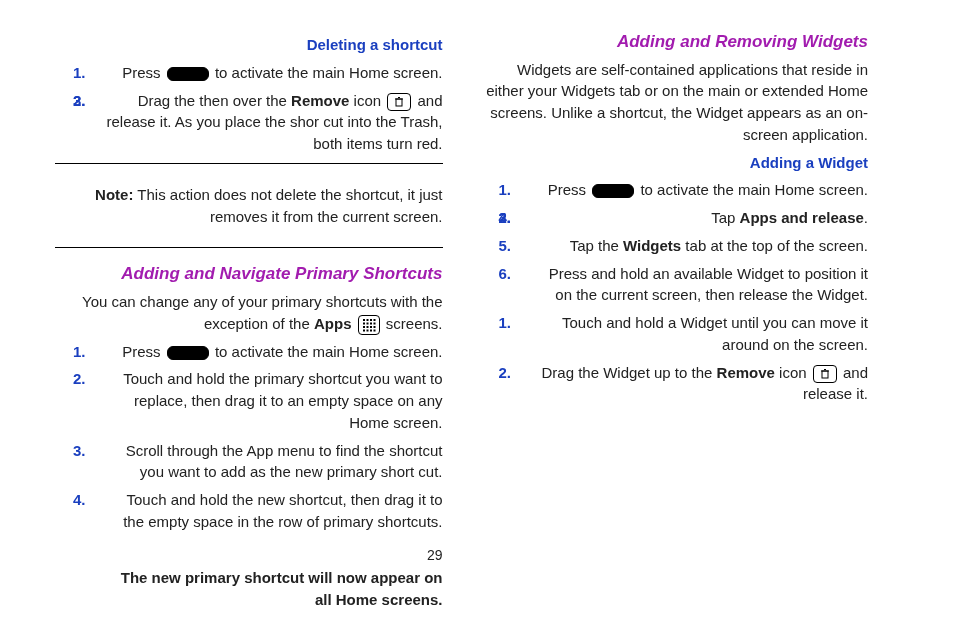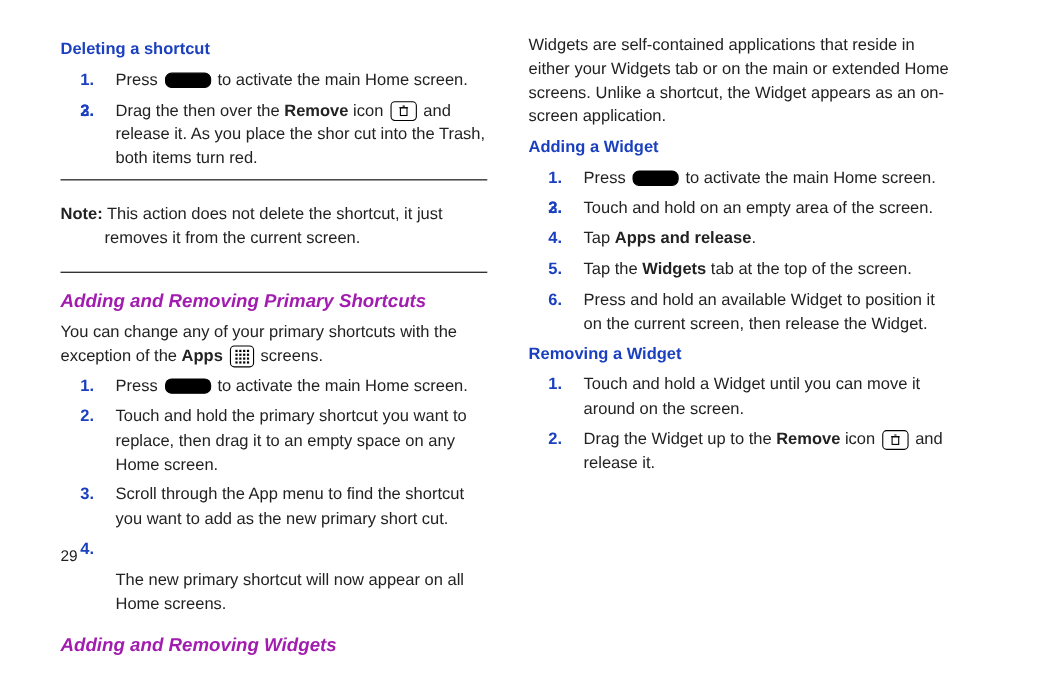--- a/index.html
+++ b/index.html
@@ -14,20 +14,21 @@
   .page {
     box-sizing: border-box;
     width: 908px;
     height: 636px;
     padding: 30px 40px 20px 55px;
     column-count: 2;
     column-gap: 38px;
     column-fill: auto;
     font-size: 15px;
     line-height: 1.45;
+    text-align: right;
   }
   .h4 {
     color: #1a3fbf;
     font-weight: bold;
     margin: 4px 0 6px 0;
     font-size: 15px;
   }
   .h3 {
     color: #a21caf;
     font-style: italic;
@@ -127,21 +128,21 @@
           </svg></span><span> and release it. As you place the shor cut into the Trash, both items turn red.</span>
     </li>
   </ol>
 
   <div class="note-wrap avoid-break">
     <hr class="sep">
     <p class="note"><b>Note:</b><span> This action does not delete the shortcut, it just removes it from the current screen.</span></p>
     <hr class="sep">
   </div>
 
-  <div class="h3">Adding and Removing Primary Shortcuts</div>
+  <div class="h3">Adding and Navigate Primary Shortcuts</div>
   <p class="para">
     <span>You can change any of your primary shortcuts with the exception of the </span><b>Apps</b><span> </span><span class="icon grid"><svg width="14" height="14" viewBox="0 0 14 14">
           <g fill="#000">
             <rect x="1" y="1" width="2" height="2"></rect>
             <rect x="4.5" y="1" width="2" height="2"></rect>
             <rect x="8" y="1" width="2" height="2"></rect>
             <rect x="11.5" y="1" width="2" height="2"></rect>
             <rect x="1" y="4.5" width="2" height="2"></rect>
             <rect x="4.5" y="4.5" width="2" height="2"></rect>
             <rect x="8" y="4.5" width="2" height="2"></rect>
@@ -166,58 +167,57 @@
     <li>
       <span class="num">2.</span>
       <span>Touch and hold the primary shortcut you want to replace, then drag it to an empty space on any Home screen.</span>
     </li>
     <li>
       <span class="num">3.</span>
       <span>Scroll through the App menu to find the shortcut you want to add as the new primary short cut.</span>
     </li>
     <li>
       <span class="num">4.</span>
+      <span>Touch and hold the new shortcut, then drag it to the empty space in the row of primary shortcuts.</span>
     </li>
   </ol>
 
   <div class="pageno">29</div>
 
-  <p class="para" style="padding-left:50px;">The new primary shortcut will now appear on all Home screens.</p>
+  <p class="para" style="padding-left:50px;font-weight:bold;">The new primary shortcut will now appear on all Home screens.</p>
 
   <div class="h3">Adding and Removing Widgets</div>
   <p class="para">Widgets are self-contained applications that reside in either your Widgets tab or on the main or extended Home screens. Unlike a shortcut, the Widget appears as an on-screen application.</p>
 
   <div class="h4">Adding a Widget</div>
   <ol class="ol">
     <li>
       <span class="num">1.</span>
       <span>Press </span><span class="icon pill"></span><span> to activate the main Home screen.</span>
     </li>
     <li>
       <span class="num">2.</span>
     </li>
     <li>
       <span class="num">3.</span>
-      <span>Touch and hold on an empty area of the screen.</span>
     </li>
     <li>
       <span class="num">4.</span>
       <span>Tap </span><b>Apps and release</b><span>.</span>
     </li>
     <li>
       <span class="num">5.</span>
       <span>Tap the </span><b>Widgets</b><span> tab at the top of the screen.</span>
     </li>
     <li>
       <span class="num">6.</span>
       <span>Press and hold an available Widget to position it on the current screen, then release the Widget.</span>
     </li>
   </ol>
 
-  <div class="h4">Removing a Widget</div>
   <ol class="ol">
     <li>
       <span class="num">1.</span>
       <span>Touch and hold a Widget until you can move it around on the screen.</span>
     </li>
     <li>
       <span class="num">2.</span>
       <span>Drag the Widget up to the </span><b>Remove</b><span> icon </span><span class="icon trash"><svg width="12" height="12" viewBox="0 0 12 12">
             <rect x="3" y="3" width="6" height="7" fill="none" stroke="#000" stroke-width="1"></rect>
             <line x1="2" y1="3" x2="10" y2="3" stroke="#000" stroke-width="1"></line>

